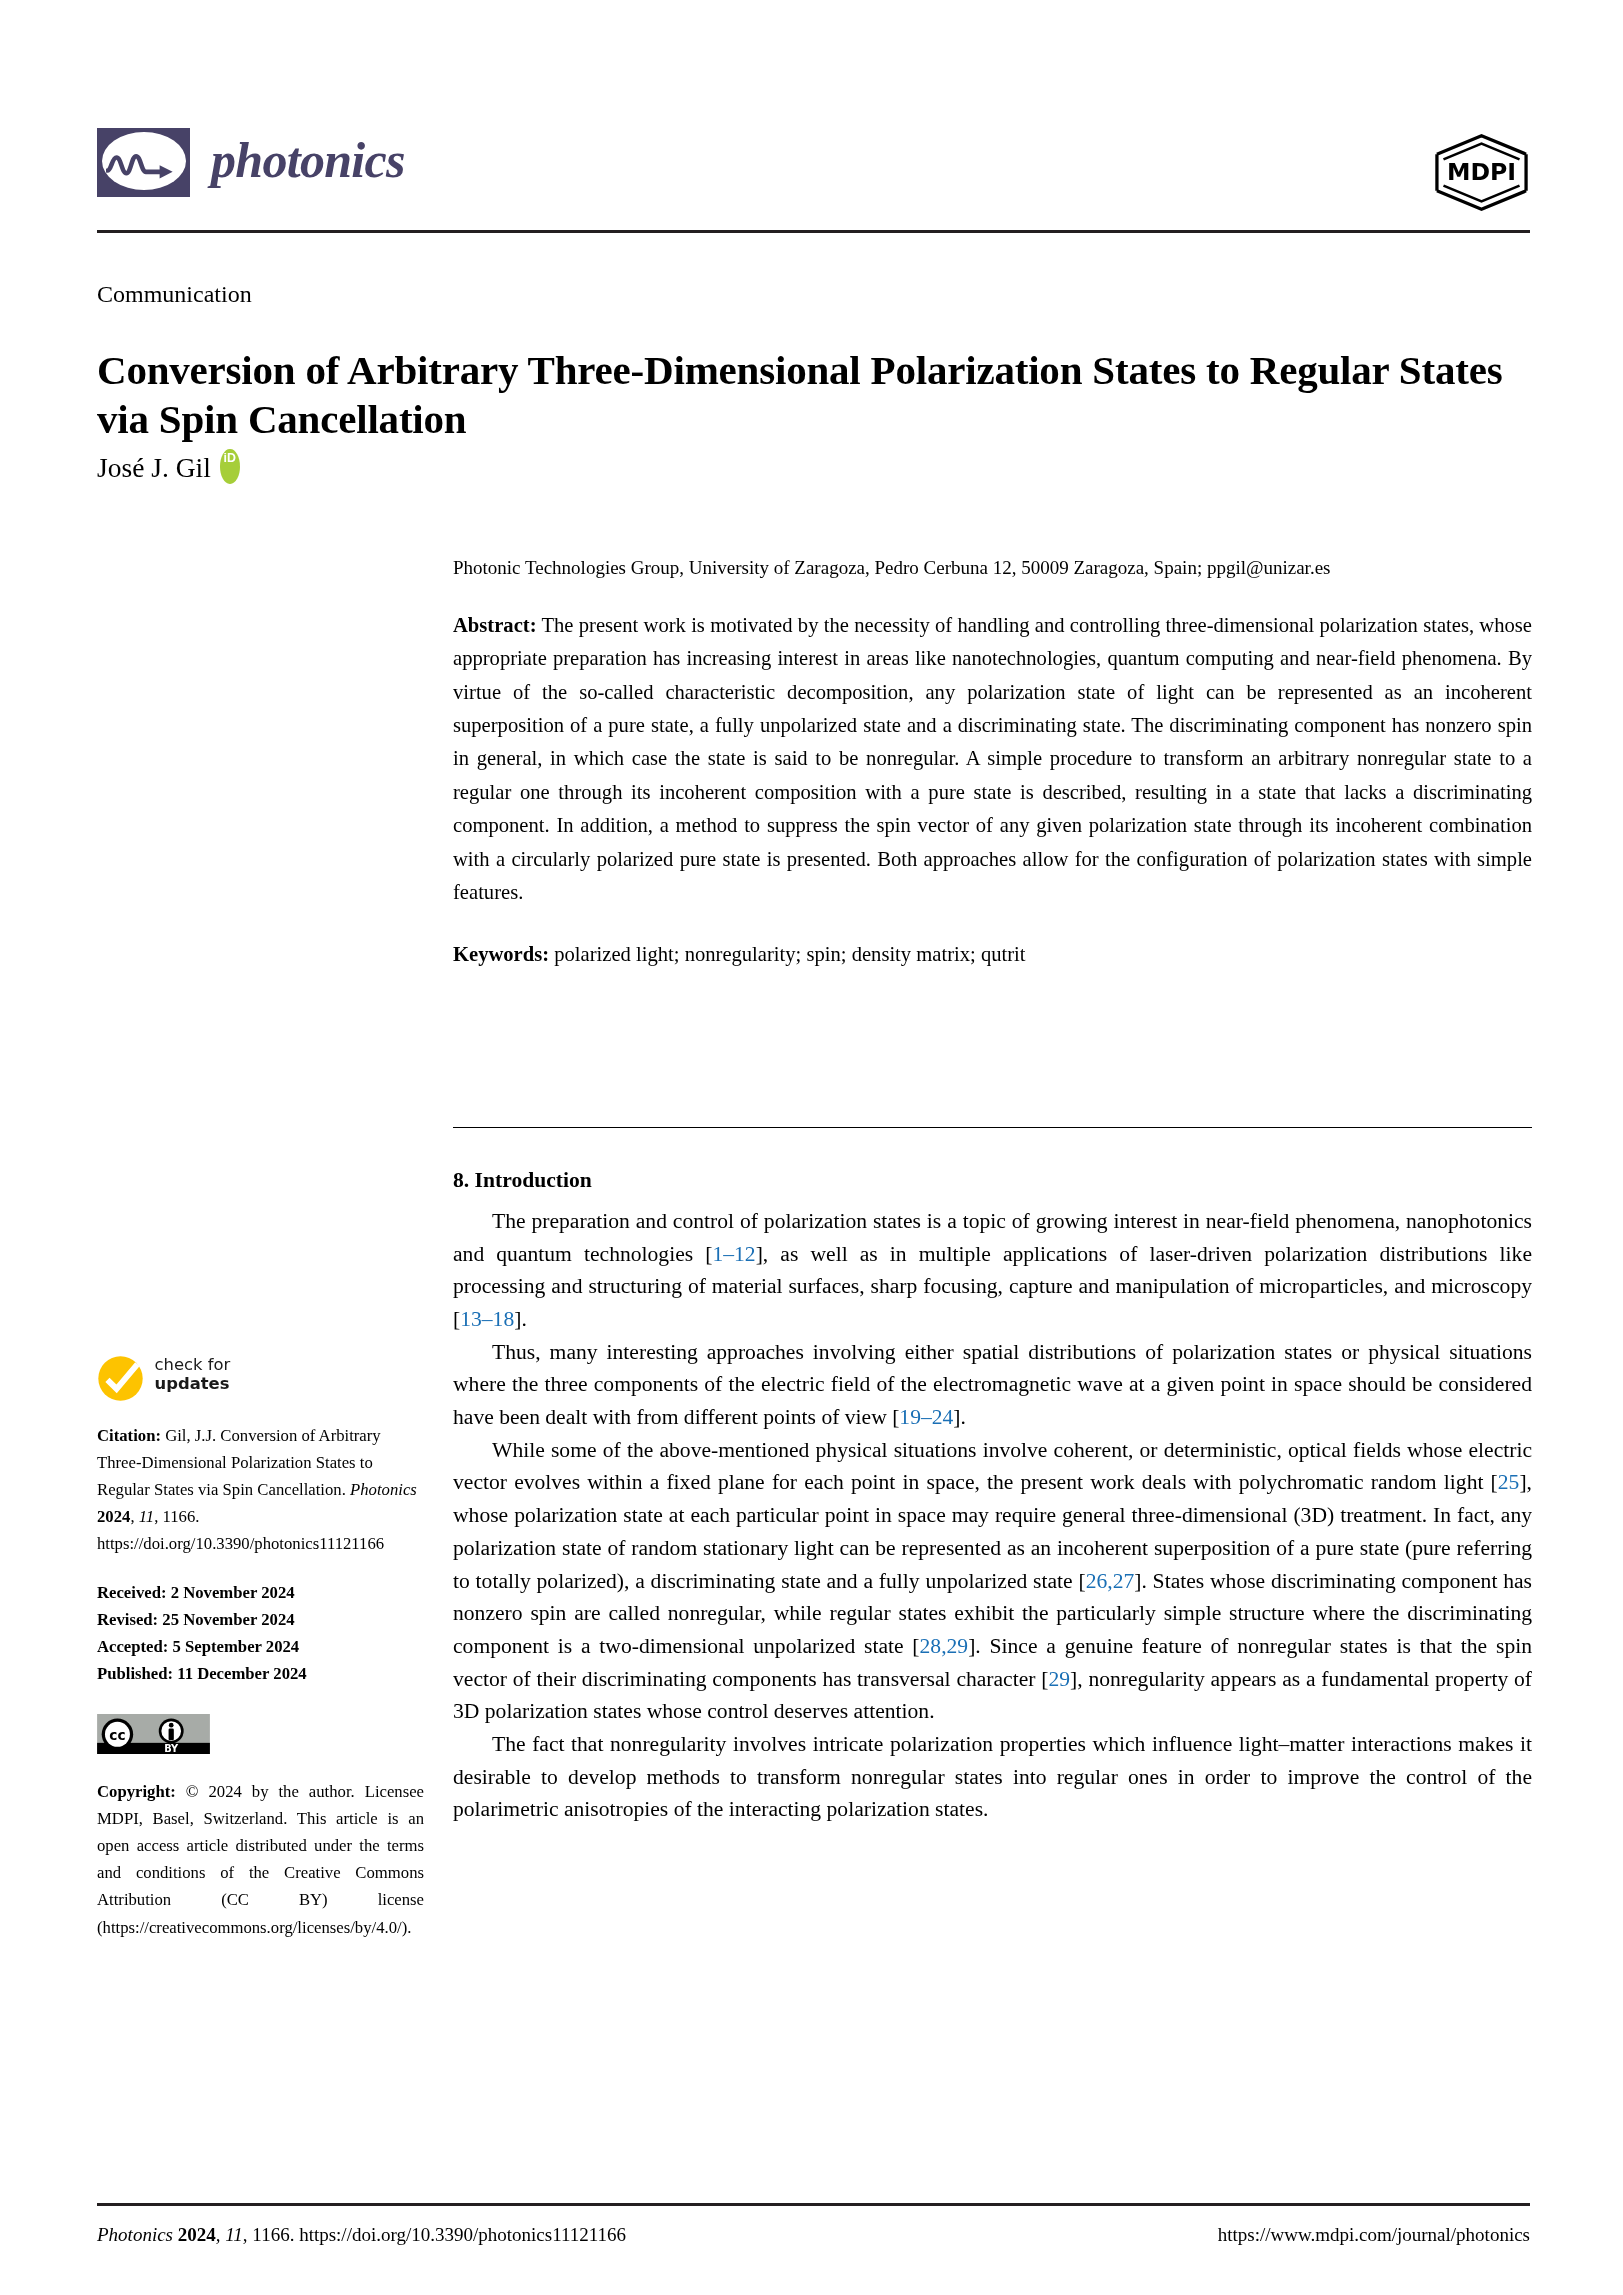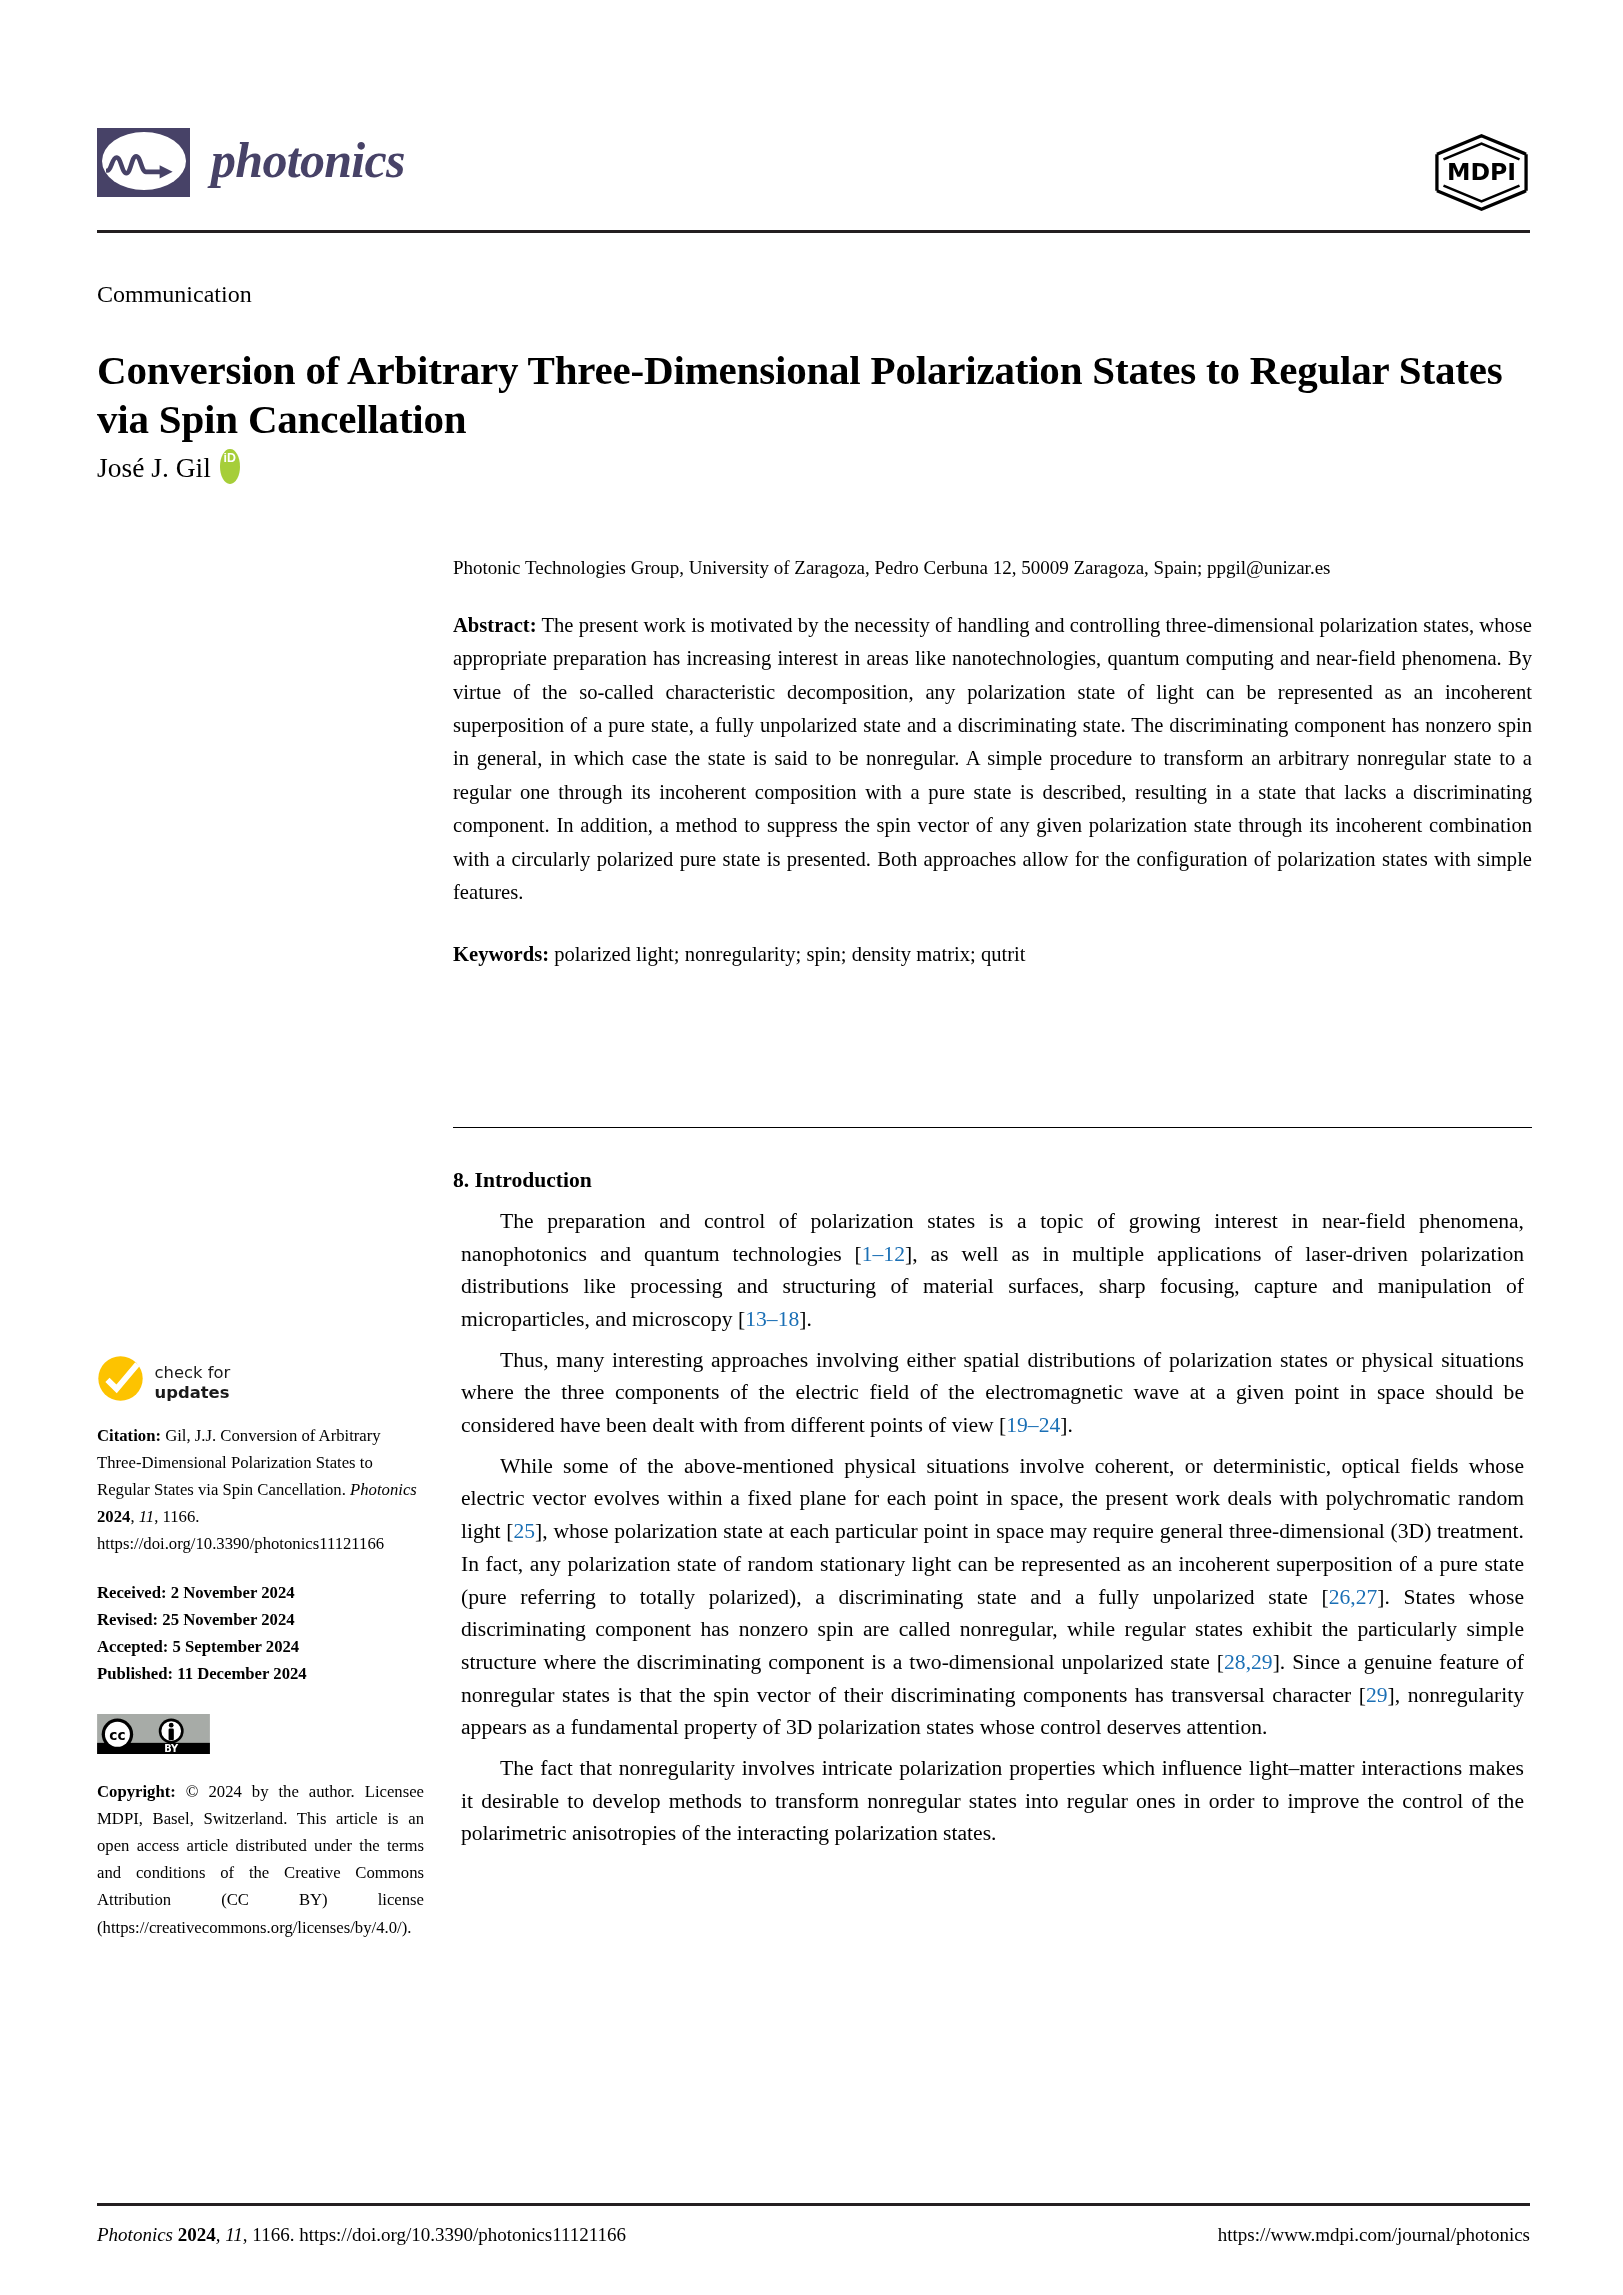--- a/index.html
+++ b/index.html
@@ -169,35 +169,35 @@
   .sec-head {
     font-weight: 700;
     font-size: 21.6px;
     margin-bottom: 11.8px;
   }
   .para {
     font-size: 21.6px;
     line-height: 1.515;
     text-align: justify;
     text-indent: 39px;
-    margin: 8px;
+    margin: 0;
   }
   .ref { color: #1a6fb5; }
 
   
   .sidebar {
     position: absolute;
     left: 97px;
     top: 1355px;
     width: 327px;
     font-family: "Liberation Serif", serif;
   }
   .checkupdates {
     display: flex;
-    align-items: flex-end;
+    align-items: flex-start;
     margin-bottom: 19.6px;
   }
   .cu-badge {
     width: 47px; height: 47px;
     flex: none;
     position: relative;
   }
   .cu-text {
     margin-left: 10.5px;
     font-family: "DejaVu Sans", "Liberation Sans", sans-serif;

